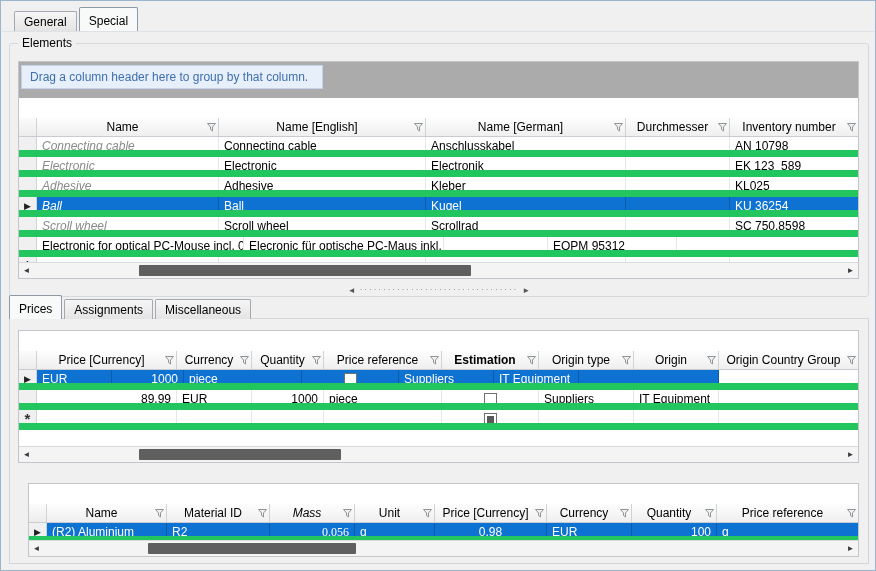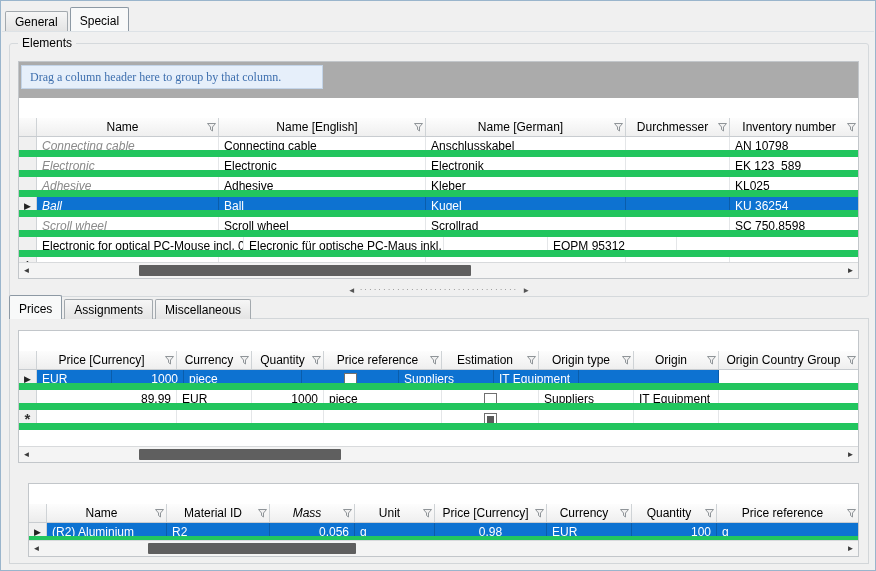--- a/index.html
+++ b/index.html
@@ -6,21 +6,21 @@
   html,body { margin:0; }
   body {
     width:876px; height:571px; position:relative; overflow:hidden;
     background:#f0f0f0; color:#000;
     font-family:"Liberation Sans","DejaVu Sans",sans-serif; font-size:12px;
   }
   .window { position:absolute; inset:0; background:#f0f0f0; border:1px solid #9ab5cc; }
 
   
   .tabs { position:absolute; display:flex; align-items:flex-end; z-index:5; }
-  .ttabs { left:4px; top:6px; height:24px; }
+  .ttabs { left:13px; top:6px; height:24px; }
   .btabs { left:8px; top:294px; height:24px; }
   .tab {
     height:20px; padding:3px 9px 0; margin-right:2px; white-space:nowrap;
     background:linear-gradient(#f6f6f6,#e4e4e4);
     border:1px solid #a3a9ae; border-bottom:none; border-radius:2px 2px 0 0;
   }
   .tab.active {
     height:24px; padding-top:6px; background:#f8f9f9; border-color:#8d99a4; z-index:6; position:relative;
   }
   .tabline { position:absolute; left:1px; right:1px; top:30px; border-top:1px solid #dde2e6; }
@@ -29,21 +29,21 @@
   .groupbox { position:absolute; left:8px; top:42px; width:860px; height:254px;
     border:1px solid #d5d9dc; border-radius:3px; }
   .groupbox-label { position:absolute; left:8px; top:-8px; background:#f0f0f0; padding:0 4px; }
 
   
   .grid { position:absolute; background:#fff; border:1px solid #c2c6ca; overflow:hidden; }
   .g-elements  { left:17px; top:60px;  width:841px; height:218px; }
   .g-prices    { left:17px; top:329px; width:841px; height:133px; }
   .g-materials { left:27px; top:482px; width:831px; height:74px;  }
 
-  .groupband { height:36px; background:var(--band); position:relative;font-family:Liberation Serif, serif; }
+  .groupband { height:36px; background:var(--band); position:relative; }
   .grouphint {
     position:absolute; left:2px; top:3px; width:302px; height:24px;
     background:var(--hintbg); border:1px solid #c3d4e8; color:var(--hinttx);
     line-height:22px; padding-left:8px; white-space:nowrap; overflow:hidden;
   }
 
   .grid-header { display:flex; height:19px; border-bottom:1px solid #c8ccd0; background:#f2f2f2;margin-top:20px; }
   .ind-h { width:18px; flex:0 0 18px; background:linear-gradient(#fbfbfb,#ececec); border-right:1px solid #cfd3d6; }
   .hcell {
     position:relative; flex:0 0 auto; display:flex; align-items:center; justify-content:center;
@@ -238,21 +238,21 @@
           <span class="funnel"><svg width="9" height="9" viewBox="0 0 9 9">
               <path d="M0.5 0.5 h8 L5.5 4 v4 L3.5 6.5 V4 Z" fill="#f1f1f1" stroke="#8f9498" stroke-width="1"></path>
             </svg></span>
         </div>
         <div class="hcell" style="width: 118px;">
           <span class="hlabel">Price reference</span>
           <span class="funnel"><svg width="9" height="9" viewBox="0 0 9 9">
               <path d="M0.5 0.5 h8 L5.5 4 v4 L3.5 6.5 V4 Z" fill="#f1f1f1" stroke="#8f9498" stroke-width="1"></path>
             </svg></span>
         </div>
-        <div class="hcell" style="width: 97px;">
+        <div class="hcell" style="width: 97px; font-weight: bold;">
           <span class="hlabel">Estimation</span>
           <span class="funnel"><svg width="9" height="9" viewBox="0 0 9 9">
               <path d="M0.5 0.5 h8 L5.5 4 v4 L3.5 6.5 V4 Z" fill="#f1f1f1" stroke="#8f9498" stroke-width="1"></path>
             </svg></span>
         </div>
         <div class="hcell" style="width: 95px;">
           <span class="hlabel">Origin type</span>
           <span class="funnel"><svg width="9" height="9" viewBox="0 0 9 9">
               <path d="M0.5 0.5 h8 L5.5 4 v4 L3.5 6.5 V4 Z" fill="#f1f1f1" stroke="#8f9498" stroke-width="1"></path>
             </svg></span>
@@ -368,21 +368,21 @@
           <span class="funnel"><svg width="9" height="9" viewBox="0 0 9 9">
               <path d="M0.5 0.5 h8 L5.5 4 v4 L3.5 6.5 V4 Z" fill="#f1f1f1" stroke="#8f9498" stroke-width="1"></path>
             </svg></span>
         </div>
       </div>
       <div class="grid-body">
         <div class="grid-row selected">
           <div class="ind arrow">▶</div>
           <div class="cell" data-col="0" style="width: 120px; text-align: left;">(R2) Aluminium</div>
           <div class="cell" data-col="1" style="width: 103px; text-align: left;">R2</div>
-          <div class="cell" data-col="2" style="width: 85px; text-align: right;">0.056</div>
+          <div class="cell" data-col="2" style="width: 85px; text-align: right; font-family: Liberation Serif, serif;">0.056</div>
           <div class="cell" data-col="3" style="width: 80px; text-align: left;">g</div>
           <div class="cell" data-col="4" style="width: 112px; text-align: center;">0.98</div>
           <div class="cell" data-col="5" style="width: 85px; text-align: left;">EUR</div>
           <div class="cell" data-col="6" style="width: 85px; text-align: right;">100</div>
           <div class="cell" data-col="7" style="width: 142px; text-align: left;">g</div>
         </div>
       </div>
       <div class="hscroll">
         <div class="hs-arrow hs-left">◄</div>
         <div class="hs-track">

